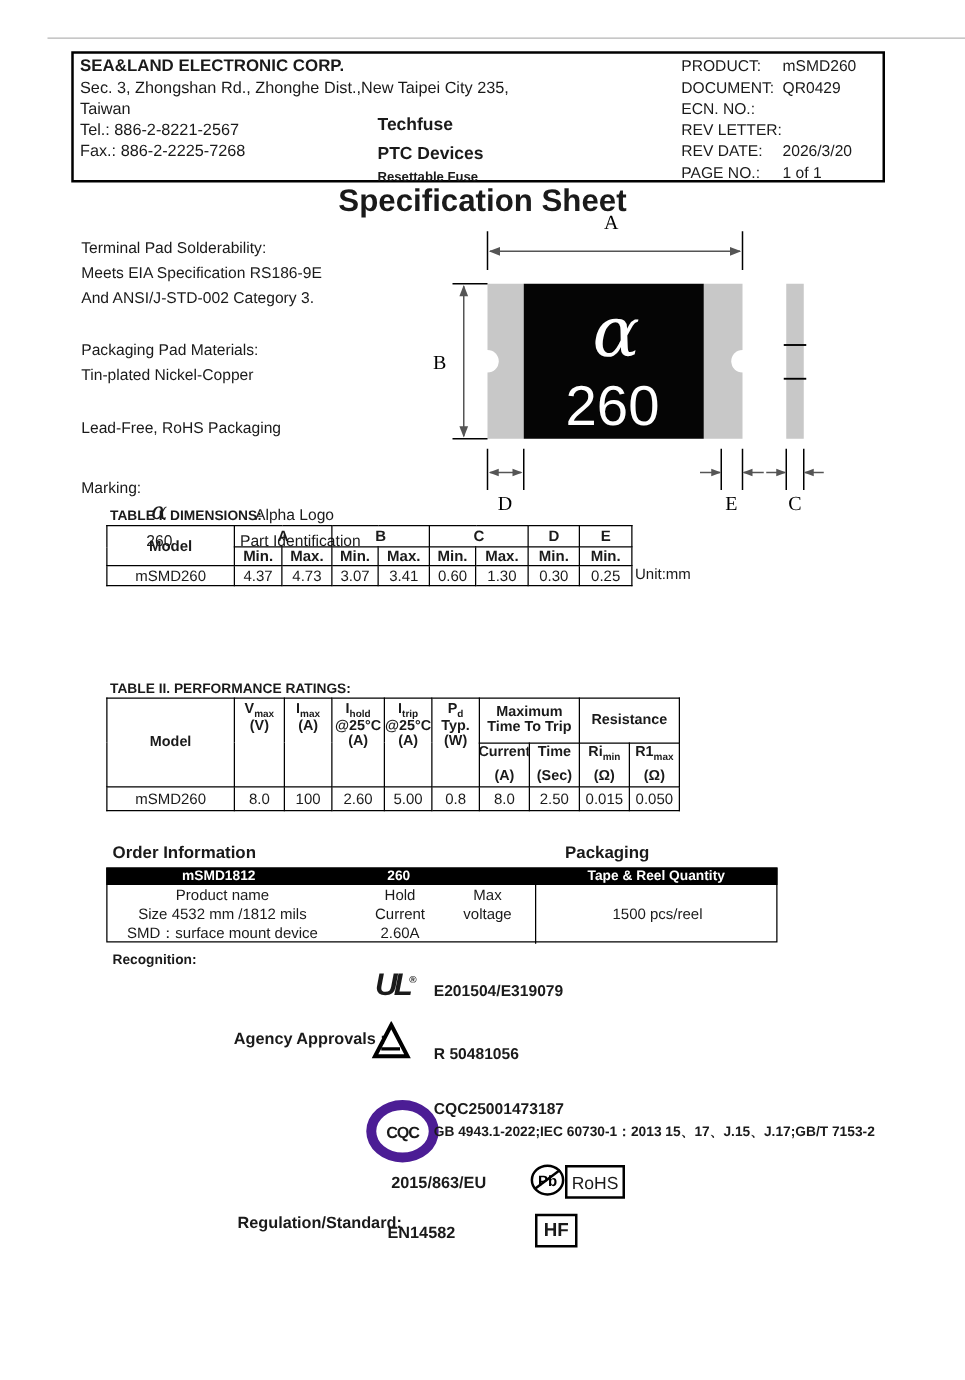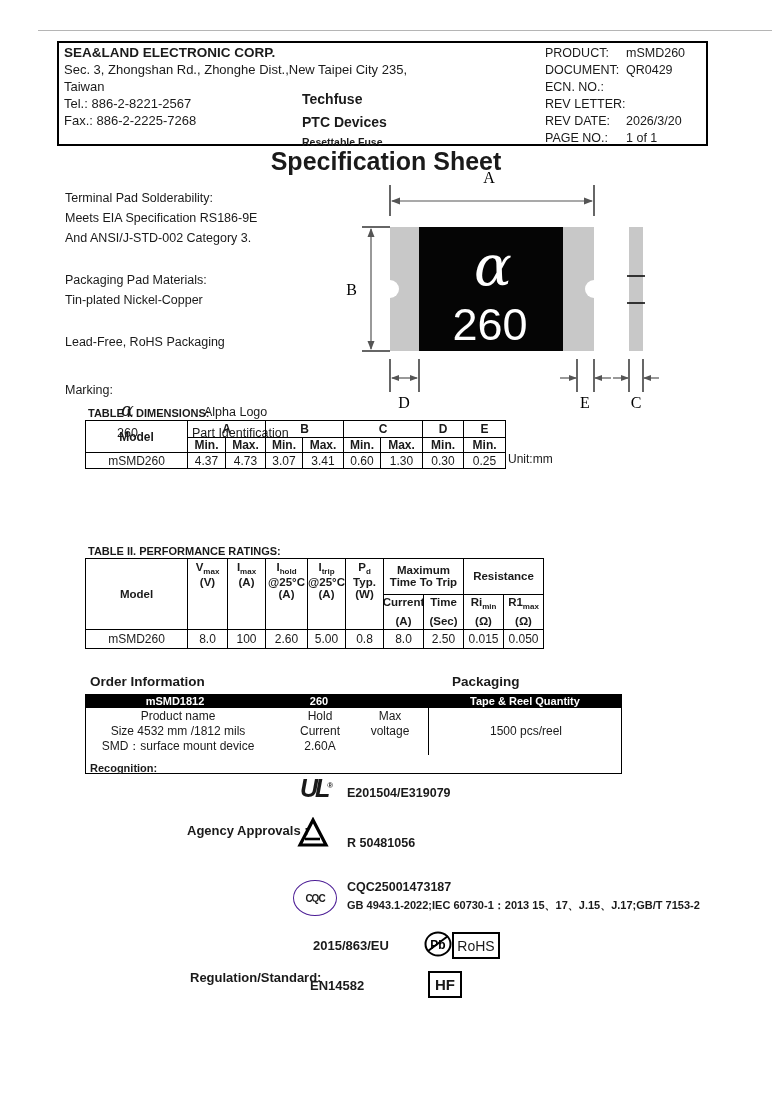--- a/index.html
+++ b/index.html
@@ -23,30 +23,30 @@
   table{border-collapse:collapse;table-layout:fixed;}
   .t1,.t2{font-size:12px;}
   .t1 th,.t1 td,.t2 th,.t2 td{border:1px solid #000;padding:0;text-align:center;overflow:hidden;}
   .t1 th{font-weight:bold;}
   .cap{font-size:11px;font-weight:bold;white-space:nowrap;}
   .t2 th{font-weight:bold;font-size:11.5px;}
   .t2 sub{font-size:8px;font-weight:bold;}
   .vh{height:66px;display:flex;flex-direction:column;justify-content:flex-start;align-items:center;padding:2px 0;}
   .vh2{height:31px;display:flex;flex-direction:column;justify-content:space-between;align-items:center;padding:1px 0;}
   
-  .ord{left:85px;top:694px;width:537px;height:80px;border:1px solid #000;box-sizing:border-box;}
+  .ord{left:85px;top:694px;width:537px;height:60px;border:1px solid #000;box-sizing:border-box;}
   .ordbar{left:-1px;top:-1px;width:537px;height:14px;background:#000;color:#fff;font-size:11px;font-weight:bold;}
   .ordbar span{position:absolute;top:1px;}
   .ordbody{font-size:12px;line-height:15px;text-align:center;}
   .vline{position:absolute;width:1px;background:#000;}
   
   .ul-logo{font-weight:900;font-style:italic;font-size:25px;letter-spacing:-3px;line-height:1;text-align:right;}
   .ul-logo sup{font-size:8px;font-style:normal;letter-spacing:0;}
-  .cqc{width:42px;height:34px;border:1px solid #4c1d95;border-radius:50%;display:flex;
-       align-items:center;justify-content:center;font-weight:900;font-size:10px;letter-spacing:-1px;}
+  .cqc{width:42px;height:34px;border:8px solid #4c1d95;border-radius:50%;display:flex;
+       align-items:center;justify-content:center;font-weight:900;font-size:13px;letter-spacing:-1px;}
   .box{border:2px solid #000;display:flex;align-items:center;justify-content:center;}
   .smallb{font-size:12.5px;font-weight:bold;white-space:nowrap;}
   .rule{background:#b5b5b5;height:1px;}
 </style>
 </head>
 <body>
 
 <div class="page">
 
   <div class="abs rule" style="left:38px;top:30px;width:734px;"></div>

